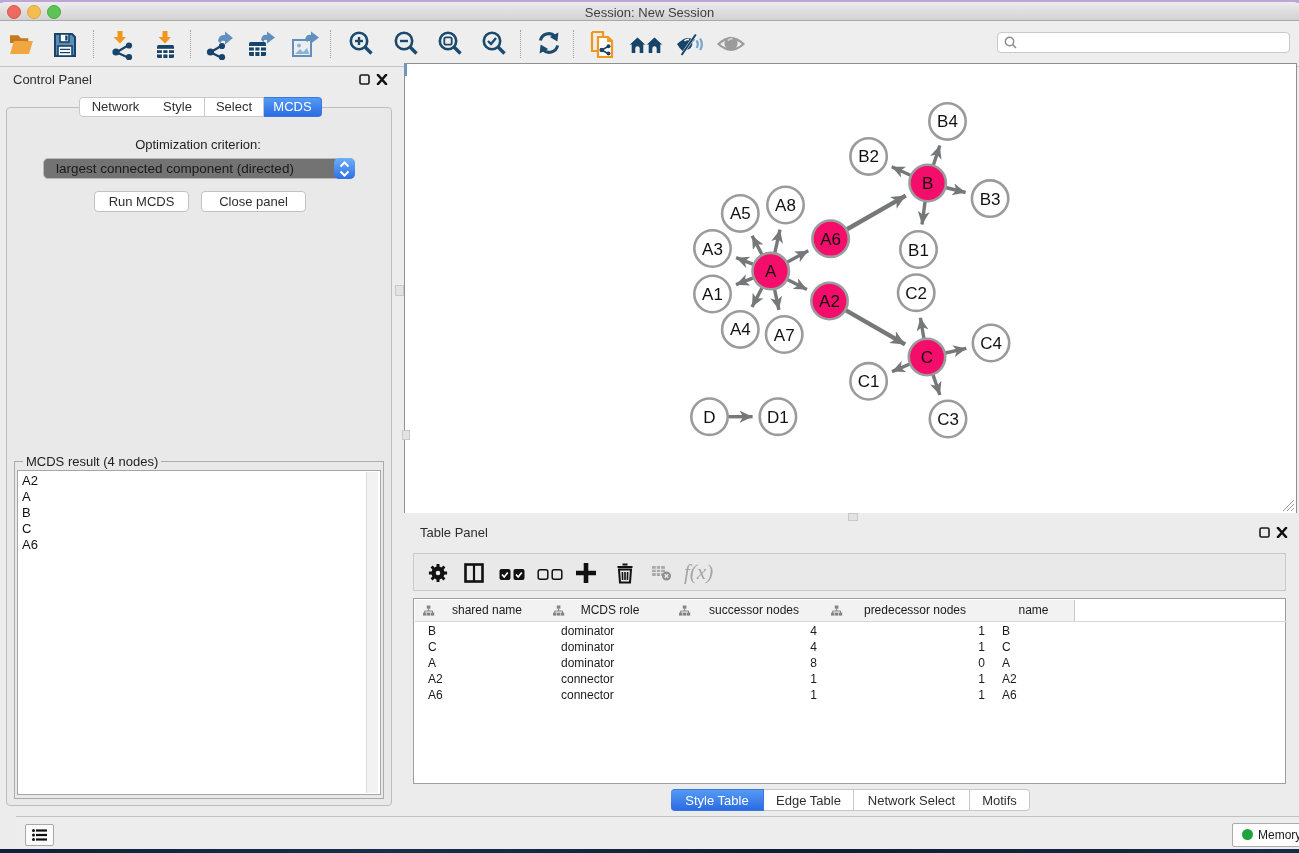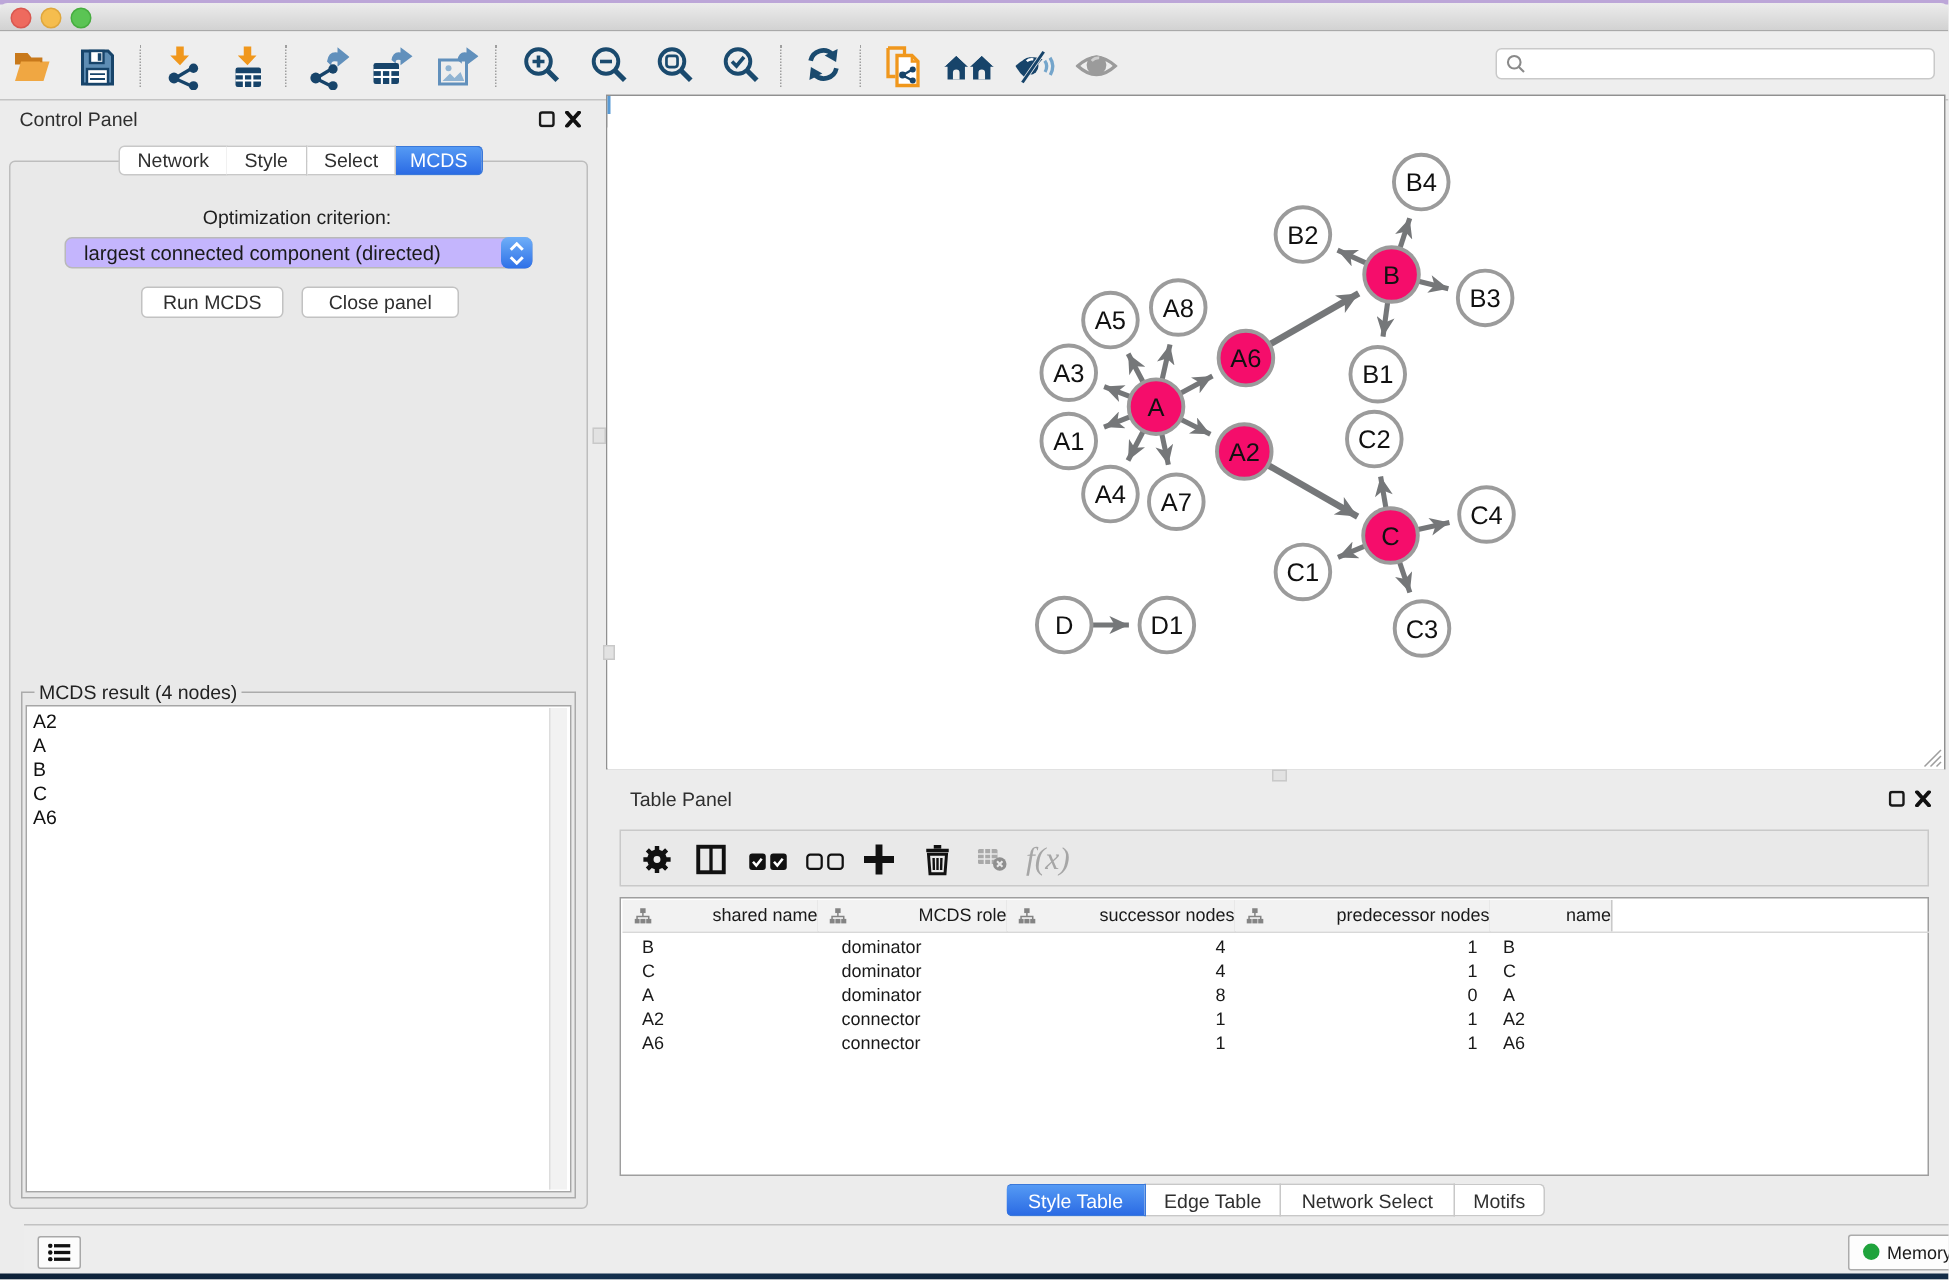--- a/index.html
+++ b/index.html
@@ -34,36 +34,37 @@
      border:1px solid #909090;box-sizing:border-box;}
   #nw-titlebar{position:absolute;left:0;top:0;width:100%;height:21px;
      background:linear-gradient(#EDEDED,#D4D4D4);border-bottom:1px solid #ABABAB;box-sizing:border-box}
   .tl2{position:absolute;border-radius:50%;width:11px;height:11px;top:7px}
   #nw-canvas{position:absolute;left:0;top:21px;width:891px;height:428px;background:#fff}
   #tp-toolbar{left:413px;top:553px;width:873px;height:38px;background:#E9E9E9;
      border:1px solid #C9C9C9;box-sizing:border-box}
   #ntable{left:413px;top:598px;width:873px;height:186px;background:#fff;
      border:1px solid #9E9E9E;box-sizing:border-box;font-size:12px;color:#1A1A1A}
   .th{position:absolute;top:1px;height:21px;background:#F2F2F2;
-      border-right:1px solid #C9C9C9;text-align:right;font-size:12px;color:#1A1A1A;line-height:21px}
+      border-right:1px solid #C9C9C9;text-align:center;font-size:12px;color:#1A1A1A;line-height:21px}
   .cell{position:absolute;font-size:12px;color:#1A1A1A;height:16px;line-height:16px}
   .btab{position:absolute;top:789px;height:22px;line-height:22px;text-align:center;
      font-size:13px;color:#2F2F2F;background:#FFFFFF;border:1px solid #C8C8C8;border-left:none;box-sizing:border-box}
   #statusbar{left:16px;top:816px;width:1299px;height:33px;background:#EDEDED;
      border-top:1px solid #C2C2C2;box-sizing:border-box}
   #darkstrip{left:0;top:849px;width:1299px;height:4px;
      background:linear-gradient(90deg,#0D2138,#14304E 30%,#0C1F33 60%,#132C47)}
 </style>
 </head>
 <body>
 <div class="abs" id="topstrip"></div>
 <div class="abs" id="titlebar">
   <div class="tl" style="left:7px;background:#EE6A5E;border:0.5px solid #D95850"></div>
   <div class="tl" style="left:27px;background:#F5BD4E;border:0.5px solid #DFA73D"></div>
   <div class="tl" style="left:47px;background:#5BC454;border:0.5px solid #47AD40"></div>
+  <div class="abs" id="title-text">Session: New Session</div>
 </div>
 <div class="abs" id="toolbar">
 
   <svg class="tbi" style="left:7px" width="28" height="30" viewBox="0 0 28 30">
     <path d="M3,6 h8 l2.5,3 h7 v4 H3 Z" fill="#C8791B"></path>
     <path d="M3,24 L7,11 h19 l-4,13 Z" fill="#F0A742"></path>
     <path d="M3,6 h8 l2.5,3 h7 v2.5" fill="none" stroke="#C8791B" stroke-width="1.5"></path>
   </svg>
 
   <svg class="tbi" style="left:51px" width="28" height="30" viewBox="0 0 28 30">
@@ -214,21 +215,21 @@
   </svg>
 <svg class="abs" style="left:376px;top:74px" width="12" height="11" viewBox="0 0 12 11">
     <path d="M2,1 L10,10 M10,1 L2,10" stroke="#111" stroke-width="2.6" stroke-linecap="round"></path>
   </svg>
 <div class="abs" id="cpanel-box"></div>
 <div class="tabseg" style="left:79px;width:71px;border-radius:4px 0 0 4px;border-left:1px solid #C8C8C8">Network</div>
 <div class="tabseg" style="left:151px;width:53px">Style</div>
 <div class="tabseg" style="left:205px;width:58px">Select</div>
 <div class="tabseg tabsel" style="left:264px;width:57px;border-radius:0 4px 4px 0">MCDS</div>
 <div class="abs" style="left:6px;top:137px;width:384px;text-align:center;font-size:13px;color:#1F1F1F">Optimization criterion:</div>
-<div class="abs" style="left:43px;top:158px;width:310px;height:19px;background:#c4b5fd;border:1px solid #B9B9B9;border-radius:5px">
+<div class="abs" style="left:43px;top:158px;width:310px;height:19px;background:#737373;border:1px solid #B9B9B9;border-radius:5px">
    <div style="position:absolute;left:12px;top:2px;font-size:13.5px;color:#1A1A1A">largest connected component (directed)</div>
    <div style="position:absolute;right:-1px;top:-1px;width:21px;height:21px;border-radius:5px;background:linear-gradient(#6FAFF8,#2E70E7)">
       <svg width="13" height="16" viewBox="0 0 13 16" style="position:absolute;left:4px;top:2.5px">
         <path d="M2.5,5.5 L6.5,1.5 L10.5,5.5" fill="none" stroke="#fff" stroke-width="2"></path>
         <path d="M2.5,10.5 L6.5,14.5 L10.5,10.5" fill="none" stroke="#fff" stroke-width="2"></path>
       </svg>
    </div>
 </div>
 <div class="btn" style="left:94px;top:191px;width:93px;height:19px;line-height:19px">Run MCDS</div>
 <div class="btn" style="left:201px;top:191px;width:103px;height:19px;line-height:19px">Close panel</div>

